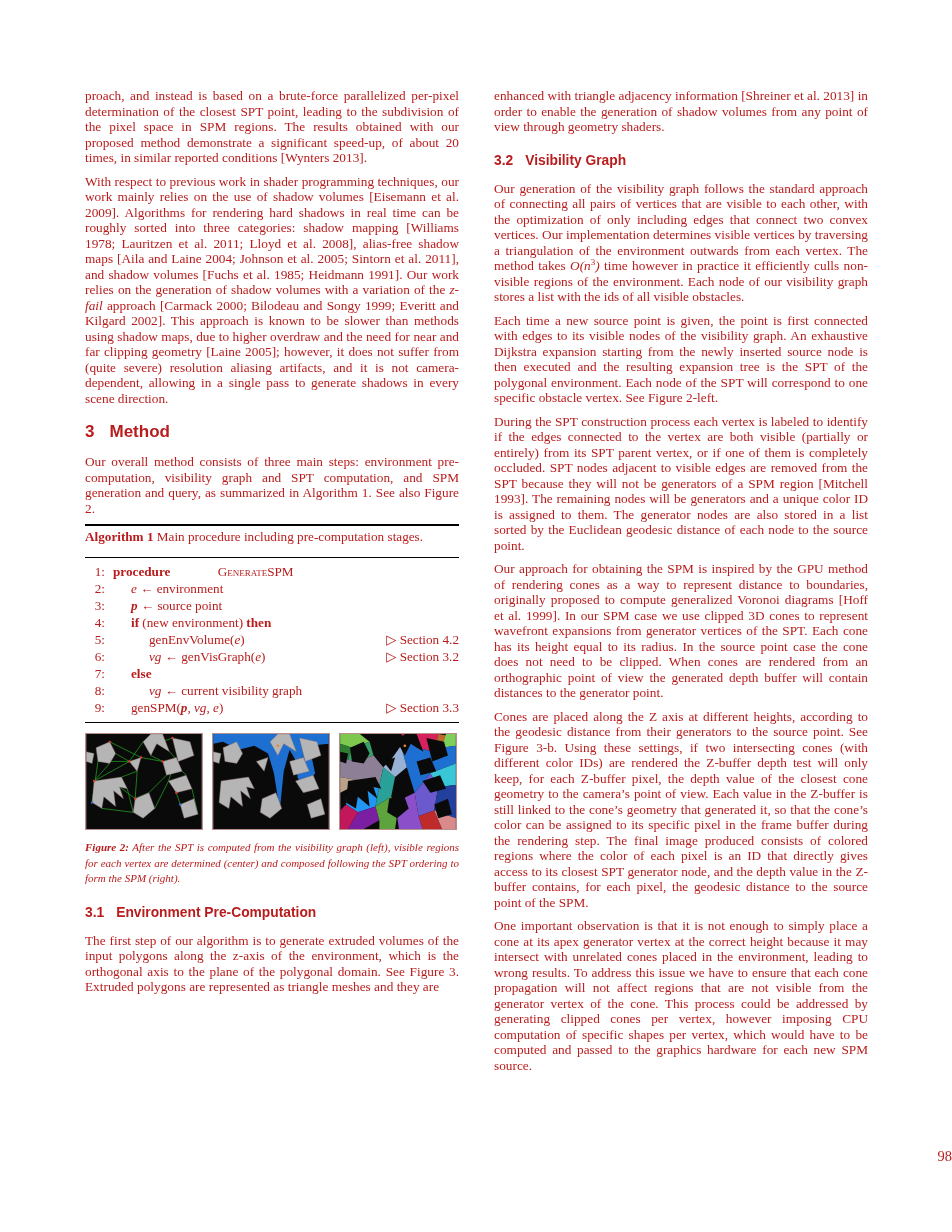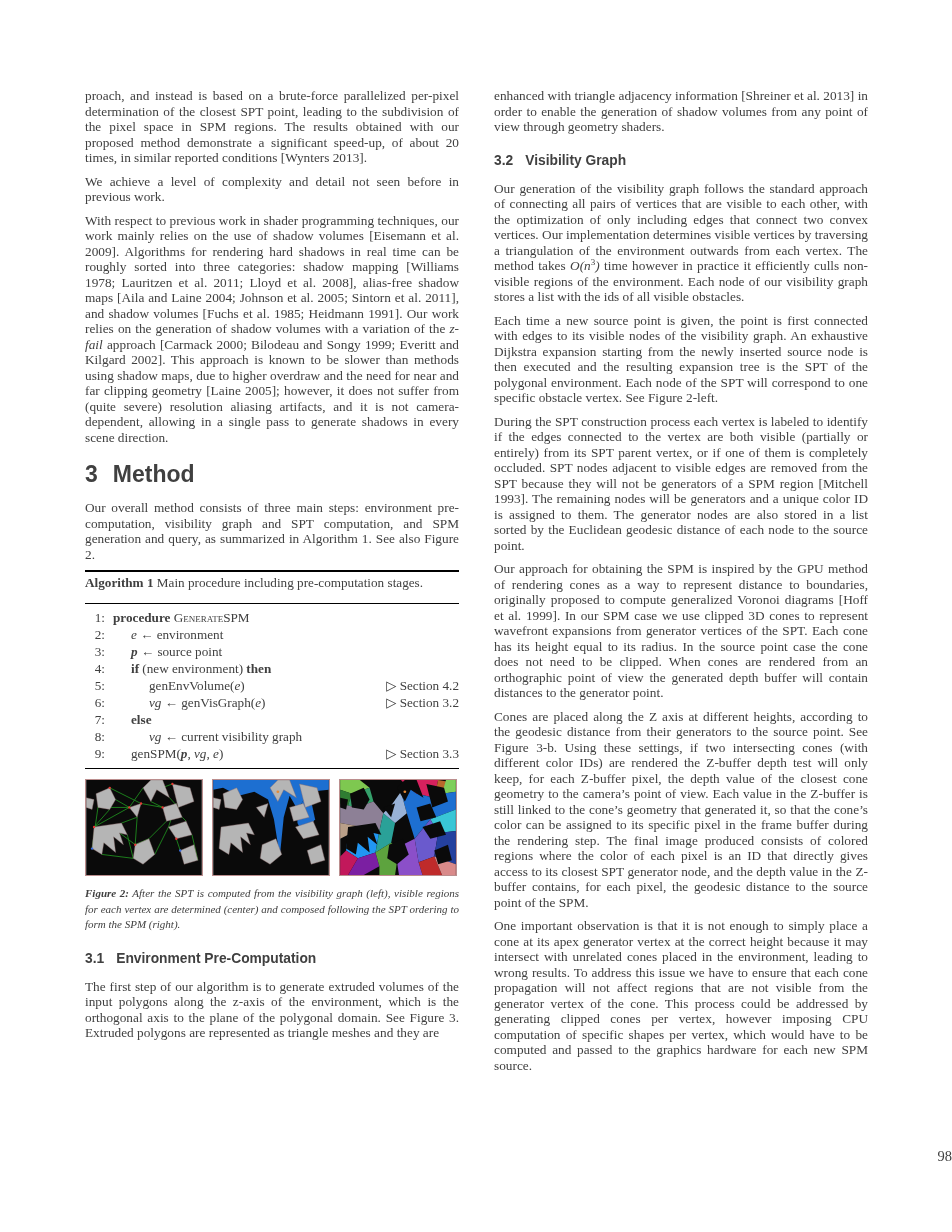--- a/index.html
+++ b/index.html
@@ -1,33 +1,33 @@
 <!DOCTYPE html>
 <html><head>
 <meta charset="utf-8">
 <style>
   * { margin:0; padding:0; box-sizing:border-box; }
   html,body { background:#ffffff; }
   .page {
     position:relative; width:952px; height:1232px; background:#ffffff;
     font-family:"Liberation Serif","DejaVu Serif",serif;
-    color:#404040; overflow:hidden;
+    color:#b91c1c; overflow:hidden;
   }
   .col { position:absolute; top:88px; width:374px; }
   .col-left  { left:85px; }
   .col-right { left:494px; }
   .para {
     font-size:13.3px; line-height:15.5px; text-align:justify; margin-bottom:8px;
   }
   .ital { font-style:italic; }
   .bital { font-style:italic; font-weight:bold; }
   sup { font-size:9px; line-height:0; }
   h1.sec {
     font-family:"Liberation Sans","DejaVu Sans",sans-serif;
-    font-size:23px; font-weight:bold; margin:16px 0 12px 0;
+    font-size:17px; font-weight:bold; margin:16px 0 12px 0;
   }
   h1.sec .sec-num { display:inline-block; margin-right:15px; }
   h2.subsec {
     font-family:"Liberation Sans","DejaVu Sans",sans-serif;
     font-size:13.8px; font-weight:bold; margin:18px 0 13px 0;
   }
   h2.subsec .sec-num { display:inline-block; margin-right:12px; }
 
   
   .algo { margin:4px 0 10px 0; border-top:2px solid #000; }
@@ -36,21 +36,21 @@
     line-height:16px;
   }
   .algo-caption b { font-weight:bold; }
   .algo-lines { padding:5px 0 6px 0; border-bottom:1.4px solid #000; }
   .algo-line { display:flex; font-size:13.2px; line-height:17px; }
   .algo-num { width:20px; text-align:right; flex:none; }
   .algo-body { flex:1; padding-left:8px; }
   .ind1 { padding-left:26px; }
   .ind2 { padding-left:44px; }
   .algo-kw { font-weight:bold; }
-  .algo-sc { font-variant:small-caps; }
+  .algo-sc { font-variant:small-caps;margin-left:44px; }
   .algo-var { font-style:italic; }
   .algo-varb { font-style:italic; font-weight:bold; }
   .algo-comment { flex:none; text-align:right; }
 
   
   .figure { margin:10px 0 6px 0; }
   .fig-images { display:flex; gap:9px; }
   .fig-img { width:118px; height:97px; border:1px solid #bb8e8e; display:block; }
   .fig-caption {
     font-size:11px; line-height:15.5px; text-align:justify;
@@ -64,21 +64,20 @@
   }
 </style>
 </head>
 <body>
 
 <div class="page">
 
   <div class="col col-left">
 
     <p class="para">proach, and instead is based on a brute-force parallelized per-pixel determination of the closest SPT point, leading to the subdivision of the pixel space in SPM regions. The results obtained with our proposed method demonstrate a significant speed-up, of about 20 times, in similar reported conditions [Wynters 2013].</p>
-    <p class="para">We achieve a level of complexity and detail not seen before in previous work.</p>
     <p class="para"><span>With respect to previous work in shader programming techniques, our work mainly relies on the use of shadow volumes [Eisemann et al. 2009]. Algorithms for rendering hard shadows in real time can be roughly sorted into three categories: shadow mapping [Williams 1978; Lauritzen et al. 2011; Lloyd et al. 2008], alias-free shadow maps [Aila and Laine 2004; Johnson et al. 2005; Sintorn et al. 2011], and shadow volumes [Fuchs et al. 1985; Heidmann 1991]. Our work relies on the generation of shadow volumes with a variation of the </span><span class="ital">z-fail</span><span> approach [Carmack 2000; Bilodeau and Songy 1999; Everitt and Kilgard 2002]. This approach is known to be slower than methods using shadow maps, due to higher overdraw and the need for near and far clipping geometry [Laine 2005]; however, it does not suffer from (quite severe) resolution aliasing artifacts, and it is not camera-dependent, allowing in a single pass to generate shadows in every scene direction.</span></p>
 
     <h1 class="sec"><span class="sec-num">3</span><span>Method</span></h1>
 
     <p class="para">Our overall method consists of three main steps: environment pre-computation, visibility graph and SPT computation, and SPM generation and query, as summarized in Algorithm 1. See also Figure 2.</p>
 
     <div class="algo">
       <div class="algo-caption"><b>Algorithm 1</b><span> Main procedure including pre-computation stages.</span></div>
       <div class="algo-lines">
         <div class="algo-line">

